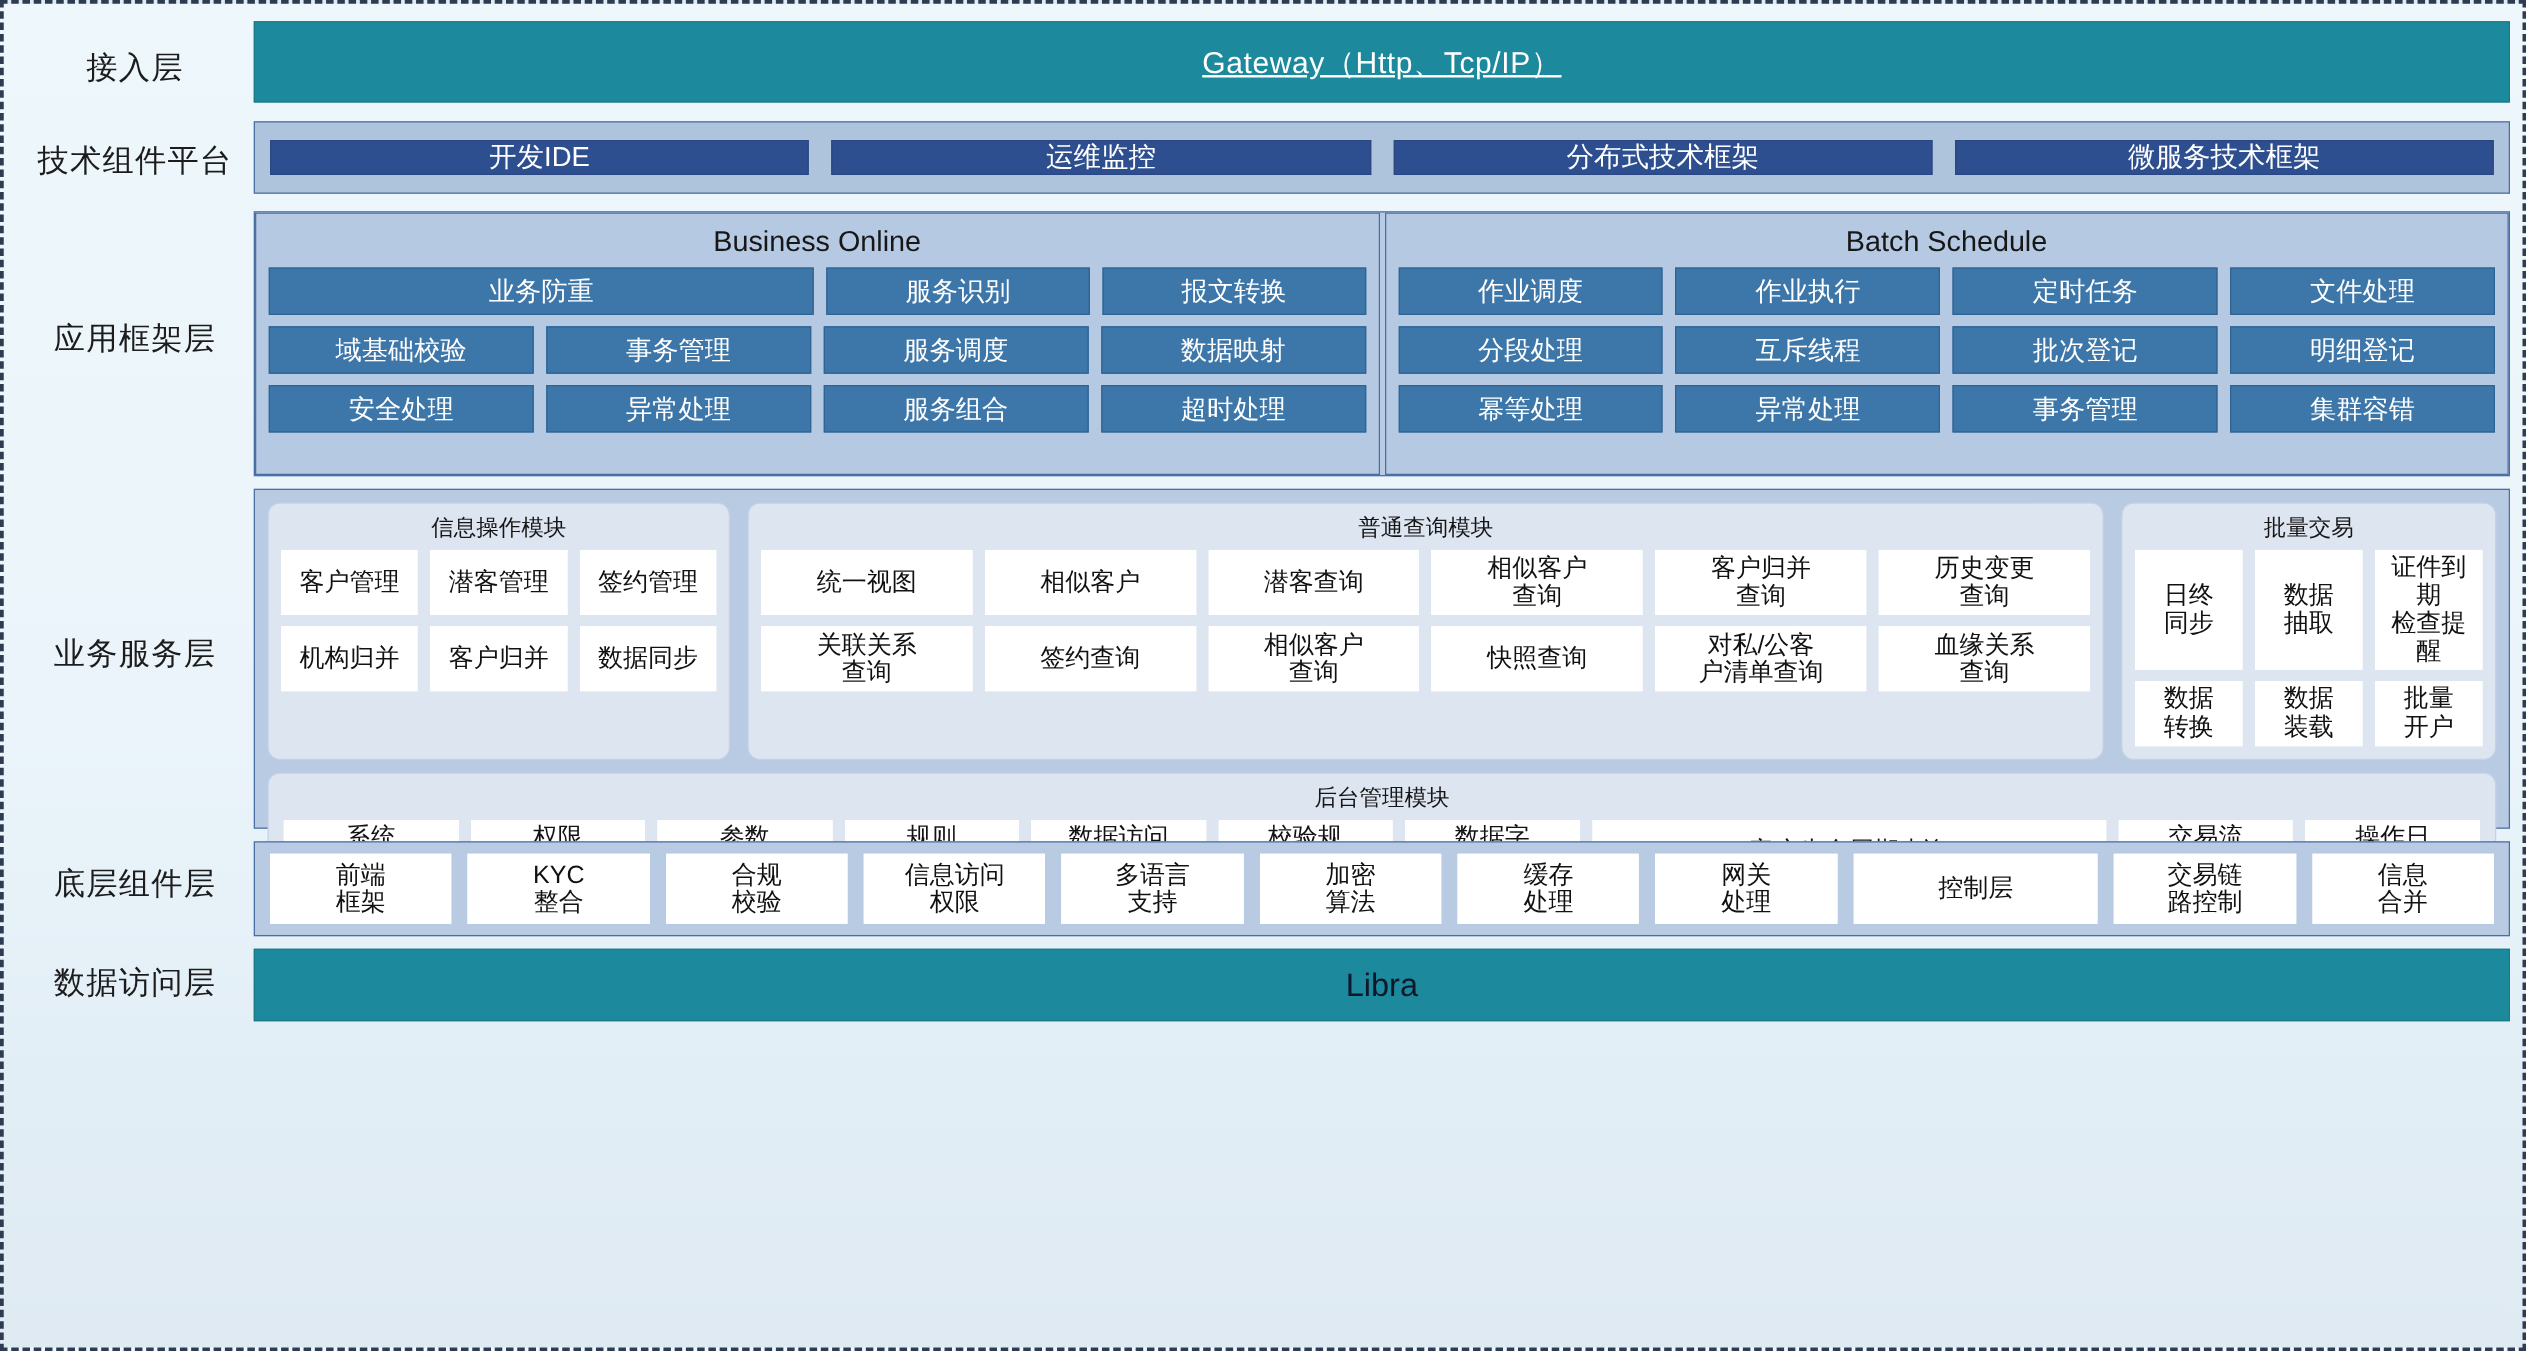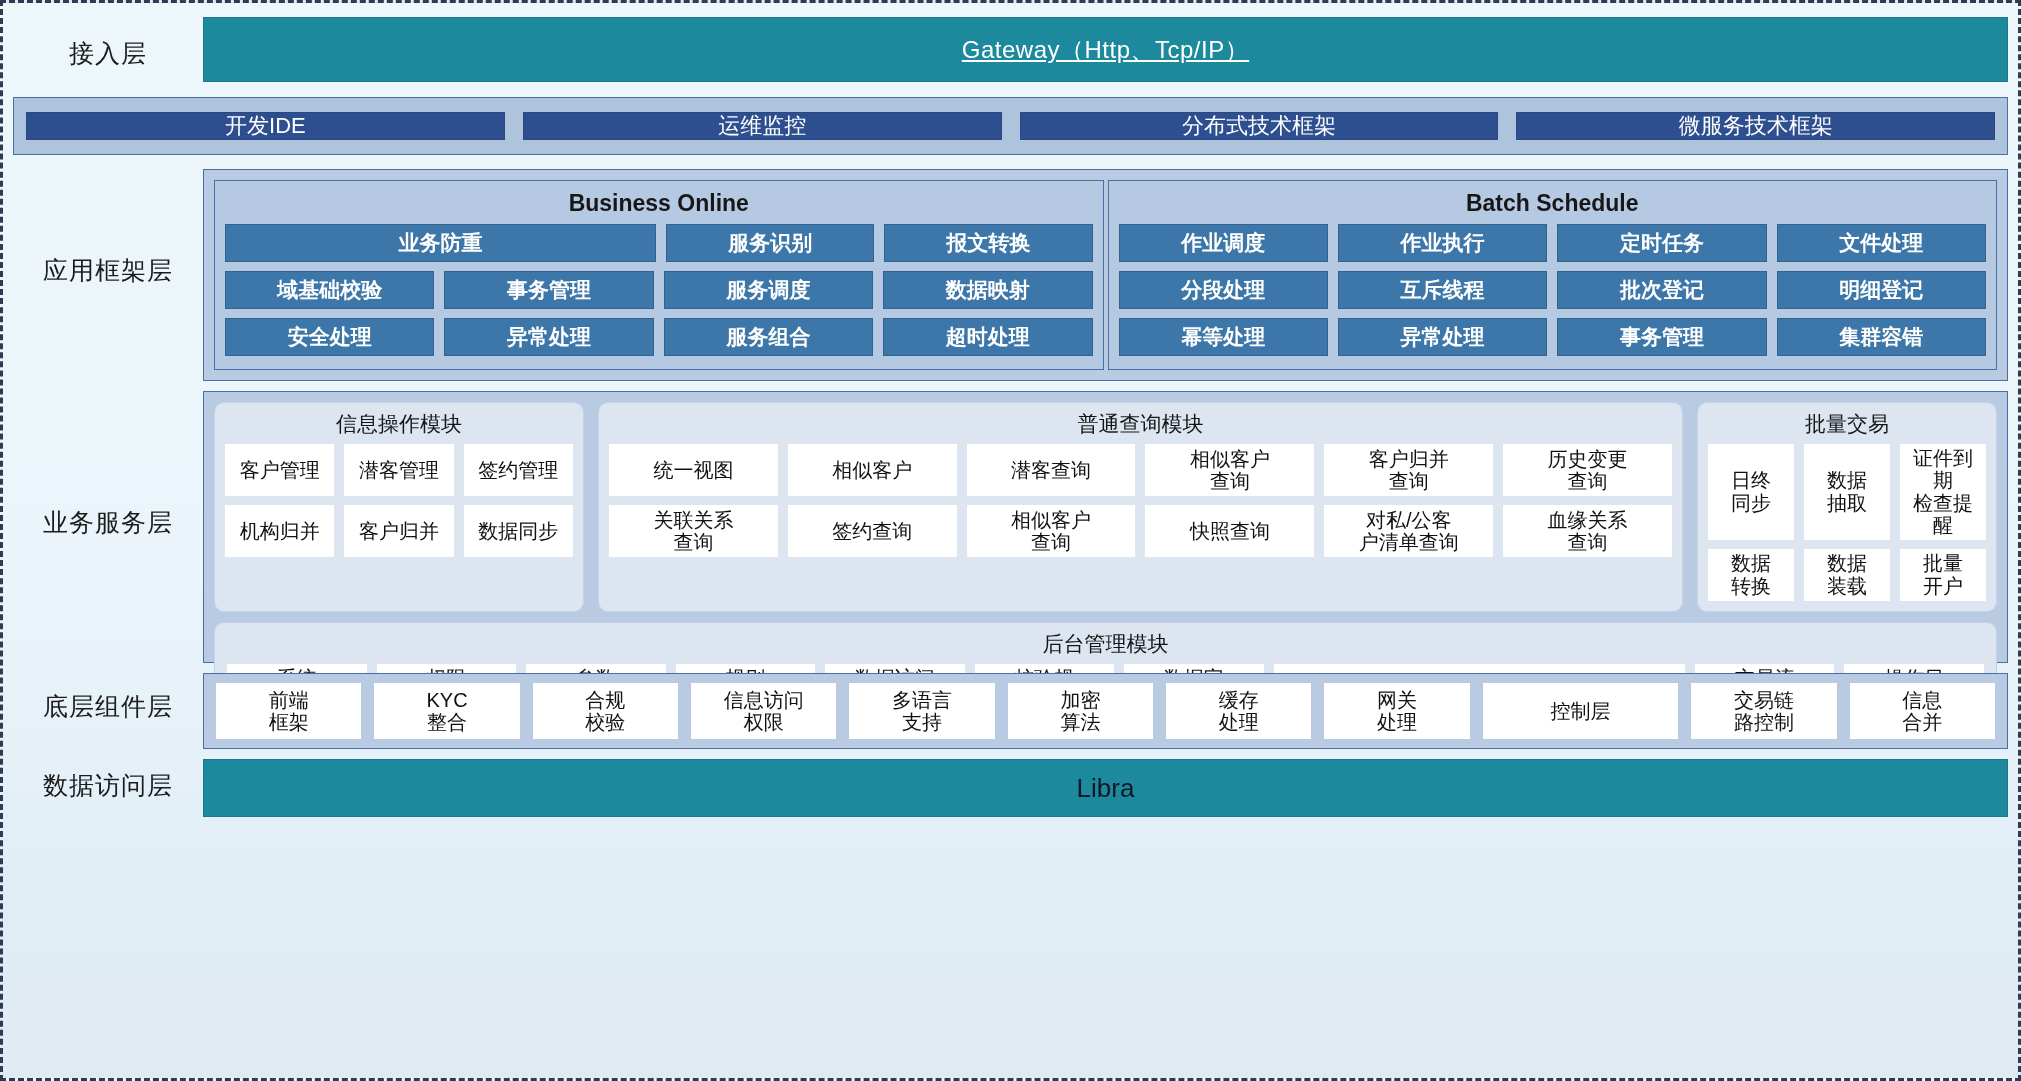--- a/index.html
+++ b/index.html
@@ -71,23 +71,21 @@
     font-size: 22px;
   }
 
   
   .app-outer {
     flex: 1;
     background: #b9cbe3;
     border: 1px solid #4a6fa5;
     display: flex;
     gap: 4px;
-    padding: 10px;
     margin-top: 10px;
-    font-weight: bold;
   }
   .app-panel {
     flex: 1;
     background: #b6c9e2;
     border: 1px solid #4a6fa5;
     padding: 6px 10px 10px 10px;
     display: flex; flex-direction: column;
   }
   .app-panel-title {
     text-align: center;
@@ -121,21 +119,21 @@
   .svc-top { display: flex; gap: 14px; }
   .svc-panel {
     background: #dde5f1;
     border: 1px solid #c5d2e6;
     border-radius: 10px;
     padding: 4px 10px 10px 10px;
     display: flex; flex-direction: column;
   }
   .svc-title {
     text-align: center;
-    font-size: 21px;
+    font-size: 18px;
     color: #161616;
     padding: 3px 0 6px 0;
   }
   .white-cell {
     background: #ffffff;
     border: 1px solid #ffffff;
     min-height: 52px;
     display: flex; align-items: center; justify-content: center;
     text-align: center;
     color: #111111;
@@ -199,20 +197,21 @@
     <div class="layer-row" style="height:72px;">
       <div class="layer-label">接入层</div>
       <div class="layer-body">
         <div class="gateway-bar">Gateway（Http、Tcp/IP）</div>
       </div>
     </div>
 
     <div class="sp-8"></div>
 
     <div class="layer-row" style="height:62px;">
+      <div class="layer-label">技术组件平台</div>
       <div class="layer-body">
         <div class="tech-bar">
           <div class="tech-item">开发IDE</div>
           <div class="tech-item">运维监控</div>
           <div class="tech-item">分布式技术框架</div>
           <div class="tech-item">微服务技术框架</div>
         </div>
       </div>
     </div>
 

